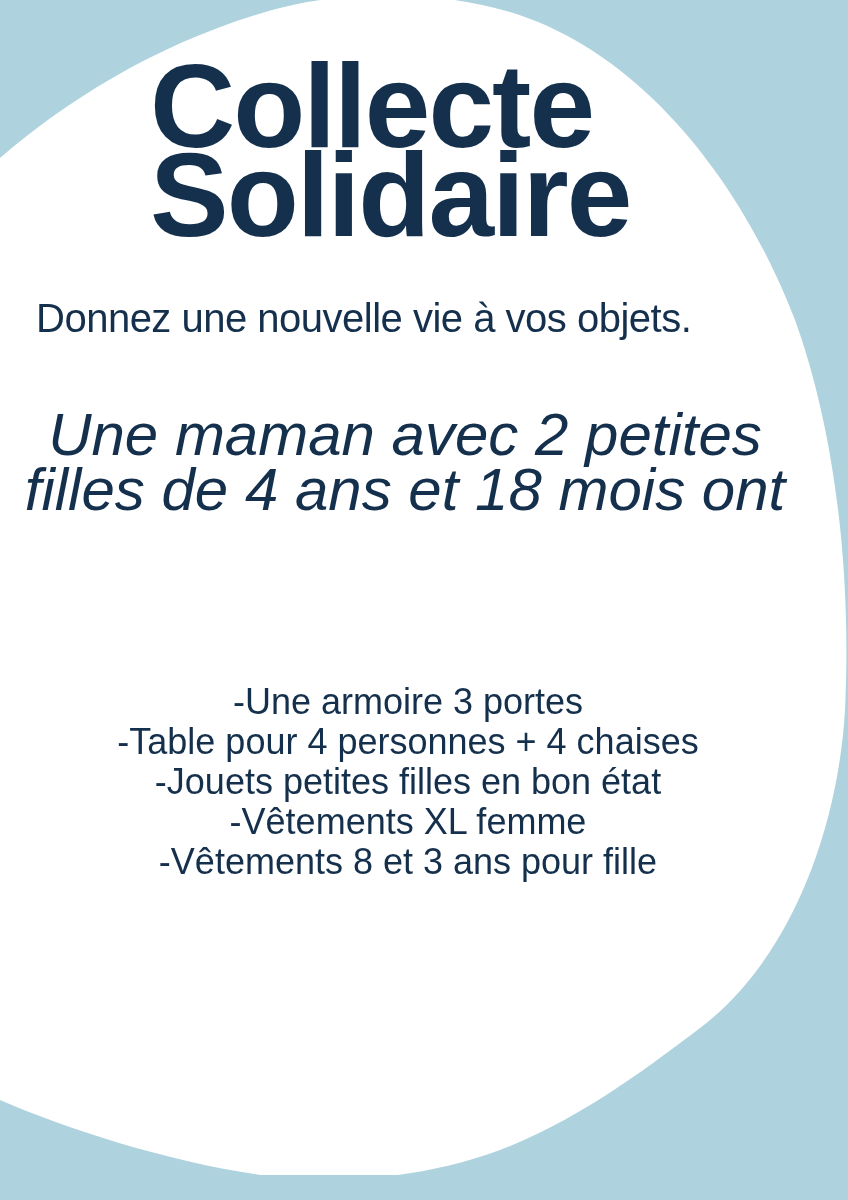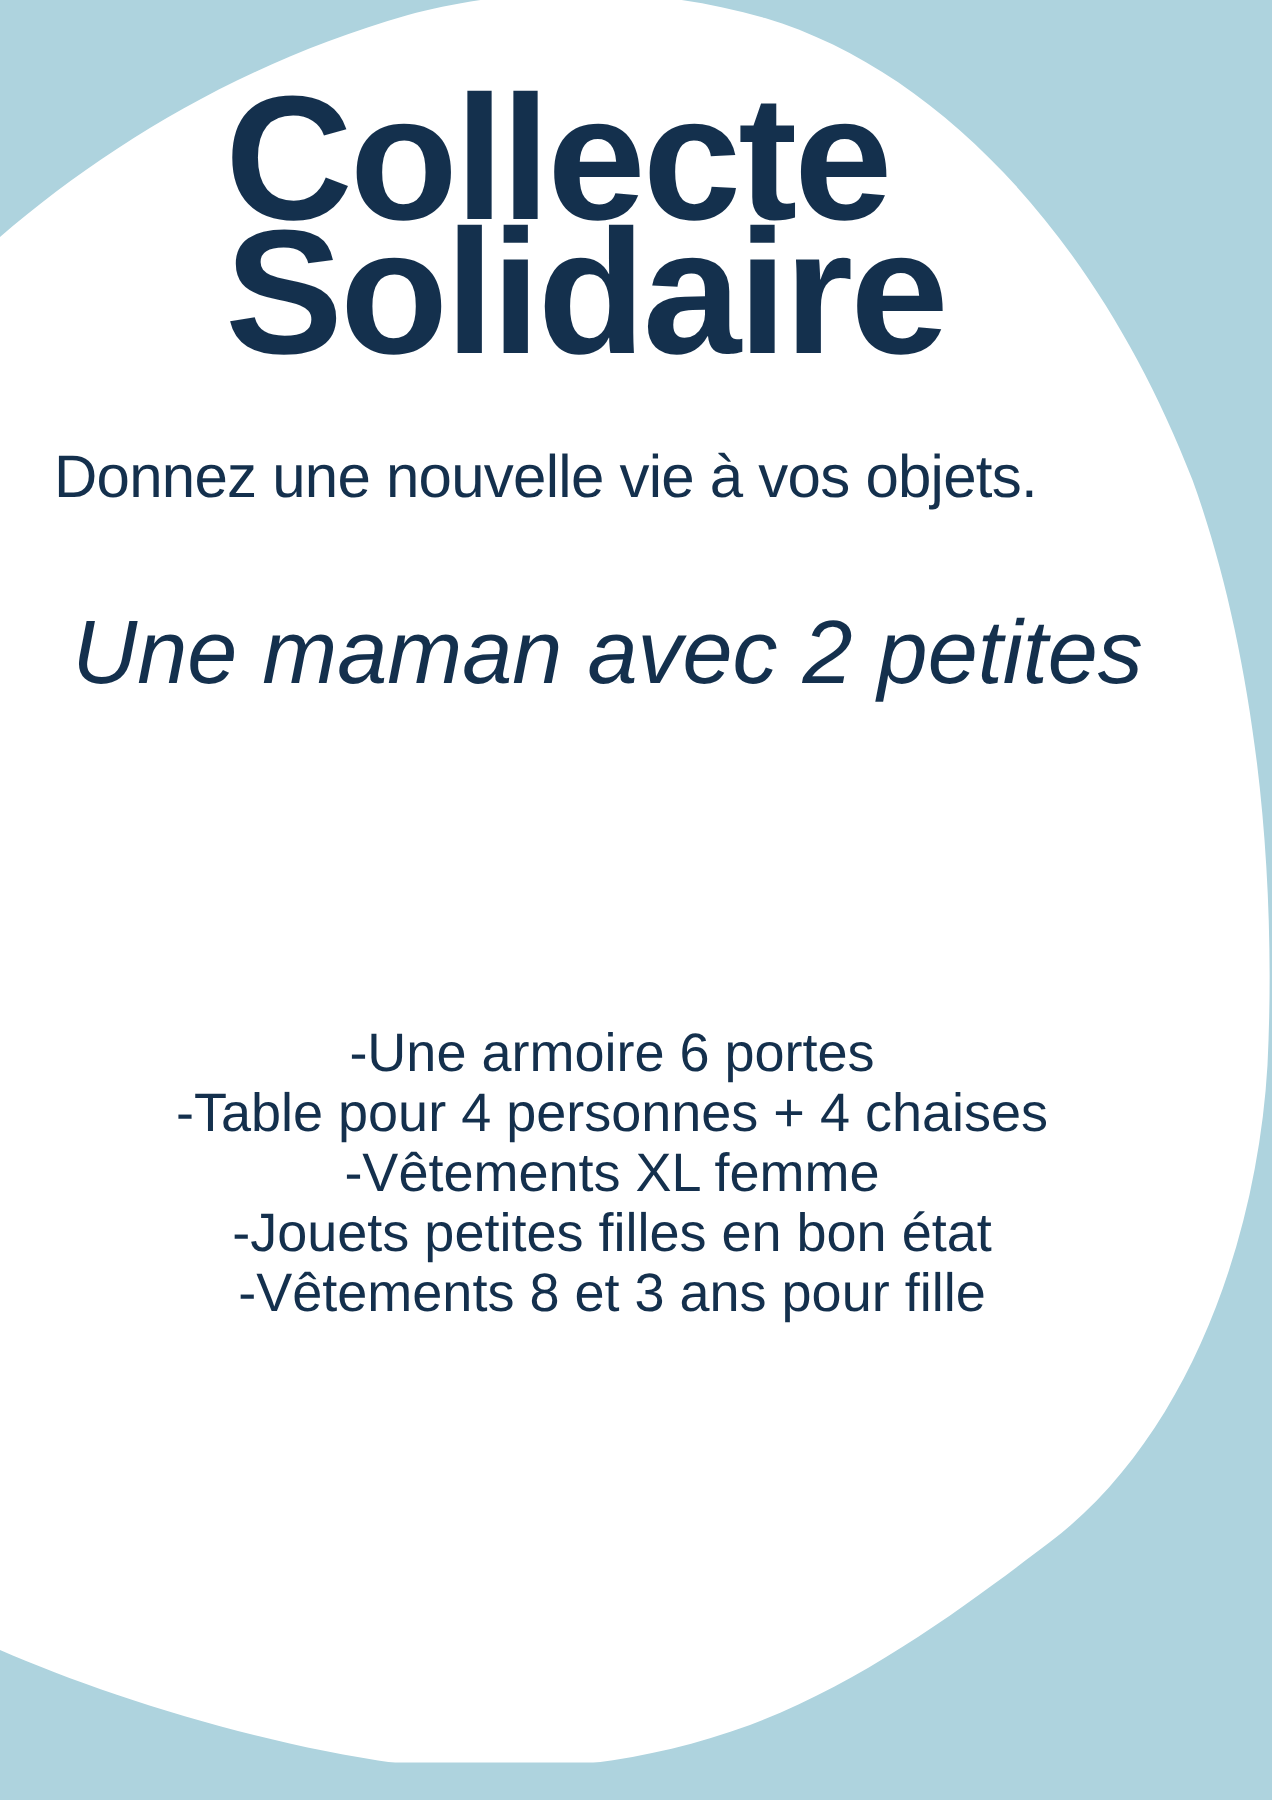--- a/index.html
+++ b/index.html
@@ -67,27 +67,28 @@
 
   <h1 class="title">
     <span class="title-line">Collecte</span>
     <span class="title-line">Solidaire</span>
   </h1>
 
   <p class="tagline">Donnez une nouvelle vie à vos objets.</p>
 
   <p class="appeal">
     <span class="appeal-line">Une maman avec 2 petites</span>
+    <span class="appeal-line">filles de 4 ans et 18 mois ont</span>
   </p>
 
   <div class="items">
-    <span class="item">-Une armoire 6 portes</span>
+    <span class="item">-Une armoire 3 portes</span>
     <span class="item">-Table pour 4 personnes + 4 chaises</span>
+    <span class="item">-Jouets petites filles en bon état</span>
     <span class="item">-Vêtements XL femme</span>
-    <span class="item">-Jouets petites filles en bon état</span>
     <span class="item">-Vêtements 8 et 3 ans pour fille</span>
   </div>
 
   <div class="contact">
     
     
   </div>
 
 </div>
 

